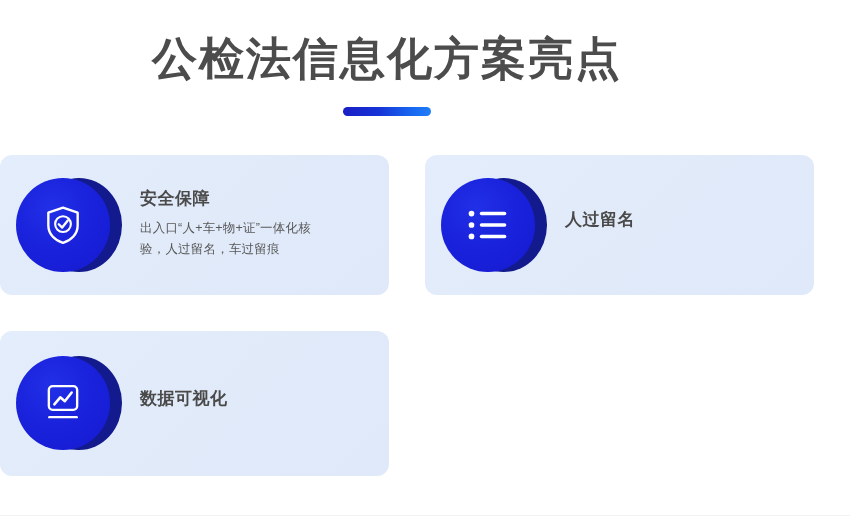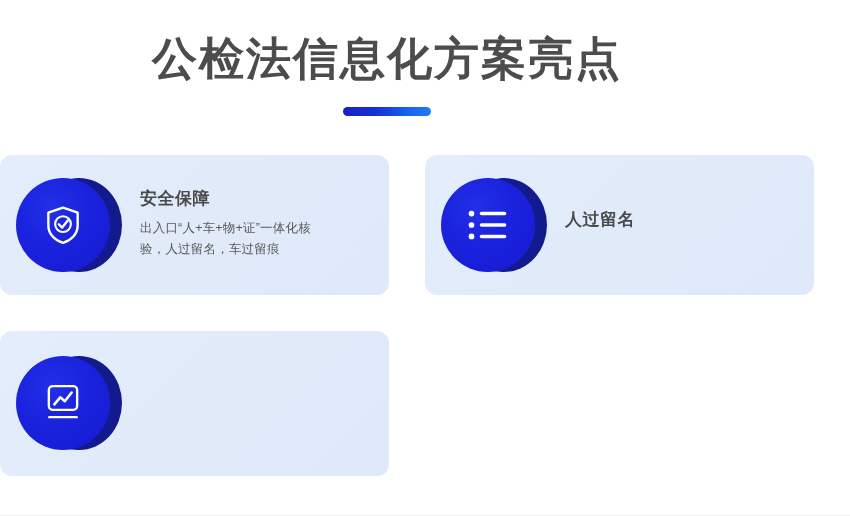--- a/index.html
+++ b/index.html
@@ -193,19 +193,20 @@
         <div class="disc"></div>
         <div class="glyph">
           <svg width="44" height="42" viewBox="0 0 48 46" fill="none">
             <rect x="8.5" y="4.5" width="31" height="26" rx="4.2" stroke="#ffffff" stroke-width="2.6" fill="none"></rect>
             <path d="M14.5 24.5 L21 16.8 L26 21 L33.5 11.5" stroke="#ffffff" stroke-width="2.8" stroke-linecap="round" stroke-linejoin="round" fill="none"></path>
             <path d="M9 38.5 L39 38.5" stroke="#ffffff" stroke-width="2.6" stroke-linecap="round"></path>
           </svg>
         </div>
       </div>
       <div class="card-text">
+        <div class="card-heading">数据可视化</div>
       </div>
     </div>
 
   </div>
 
   <div class="bottom-rule"></div>
 </div>
 
 </body></html>

